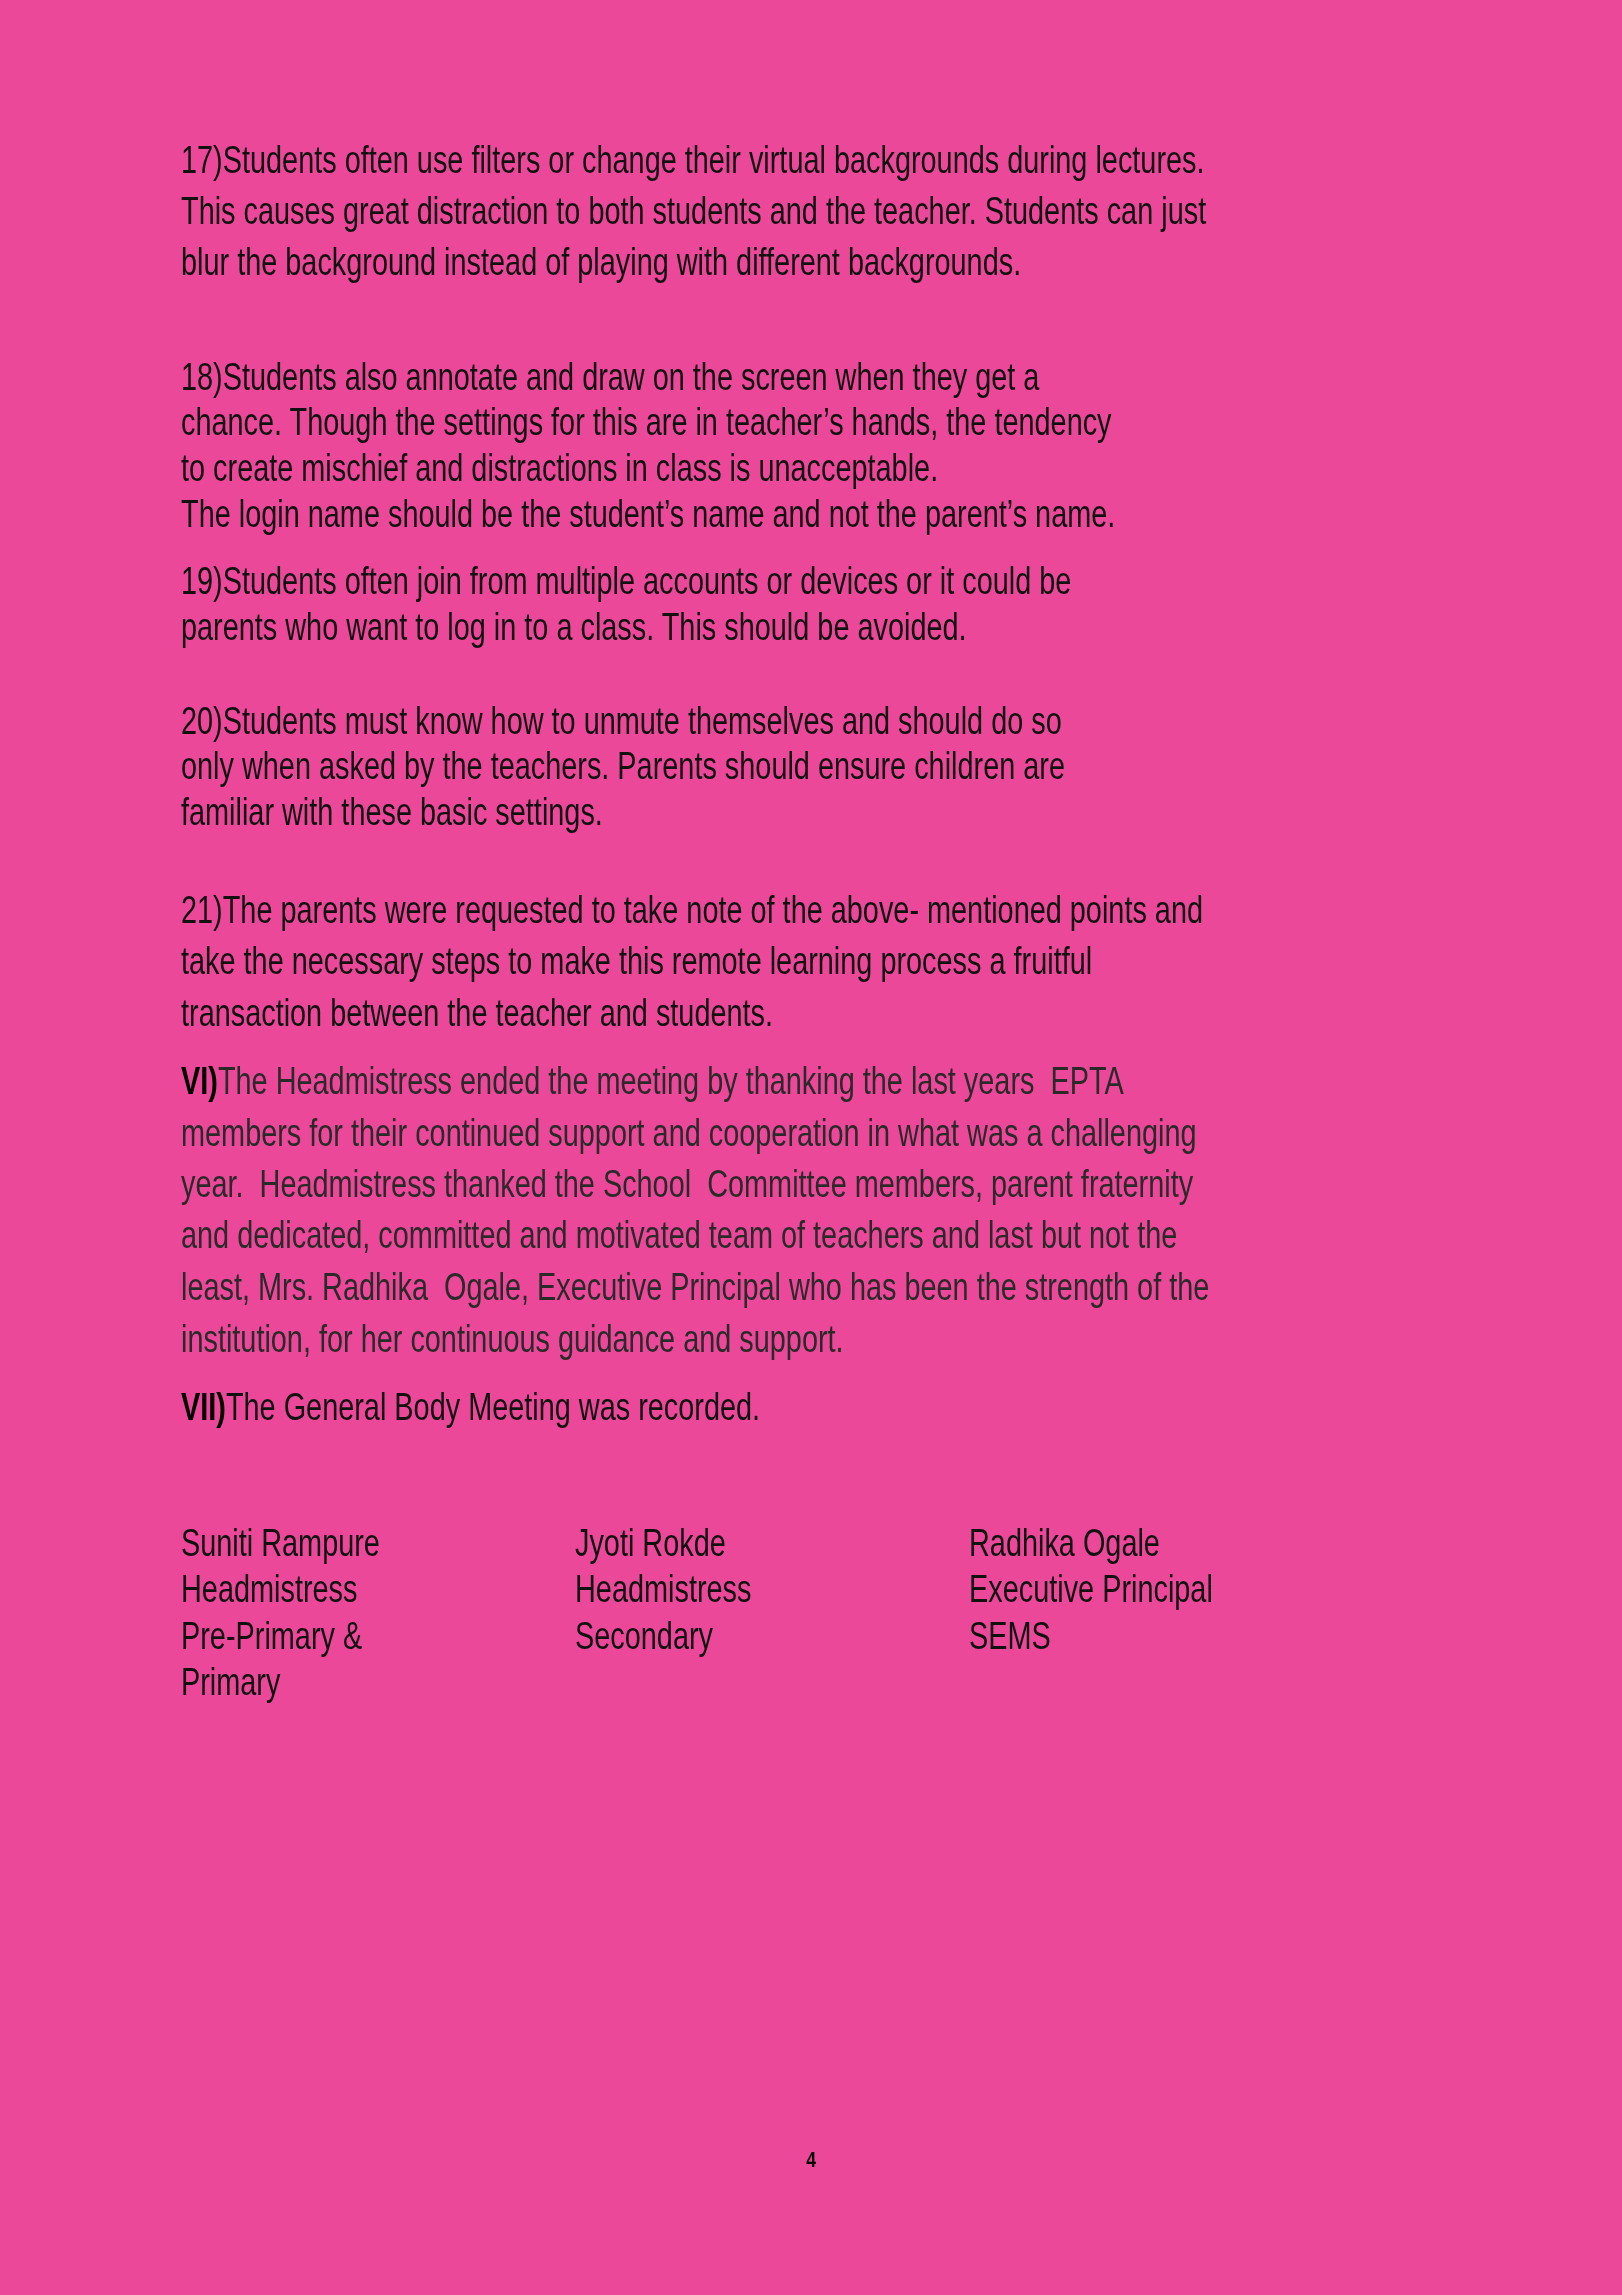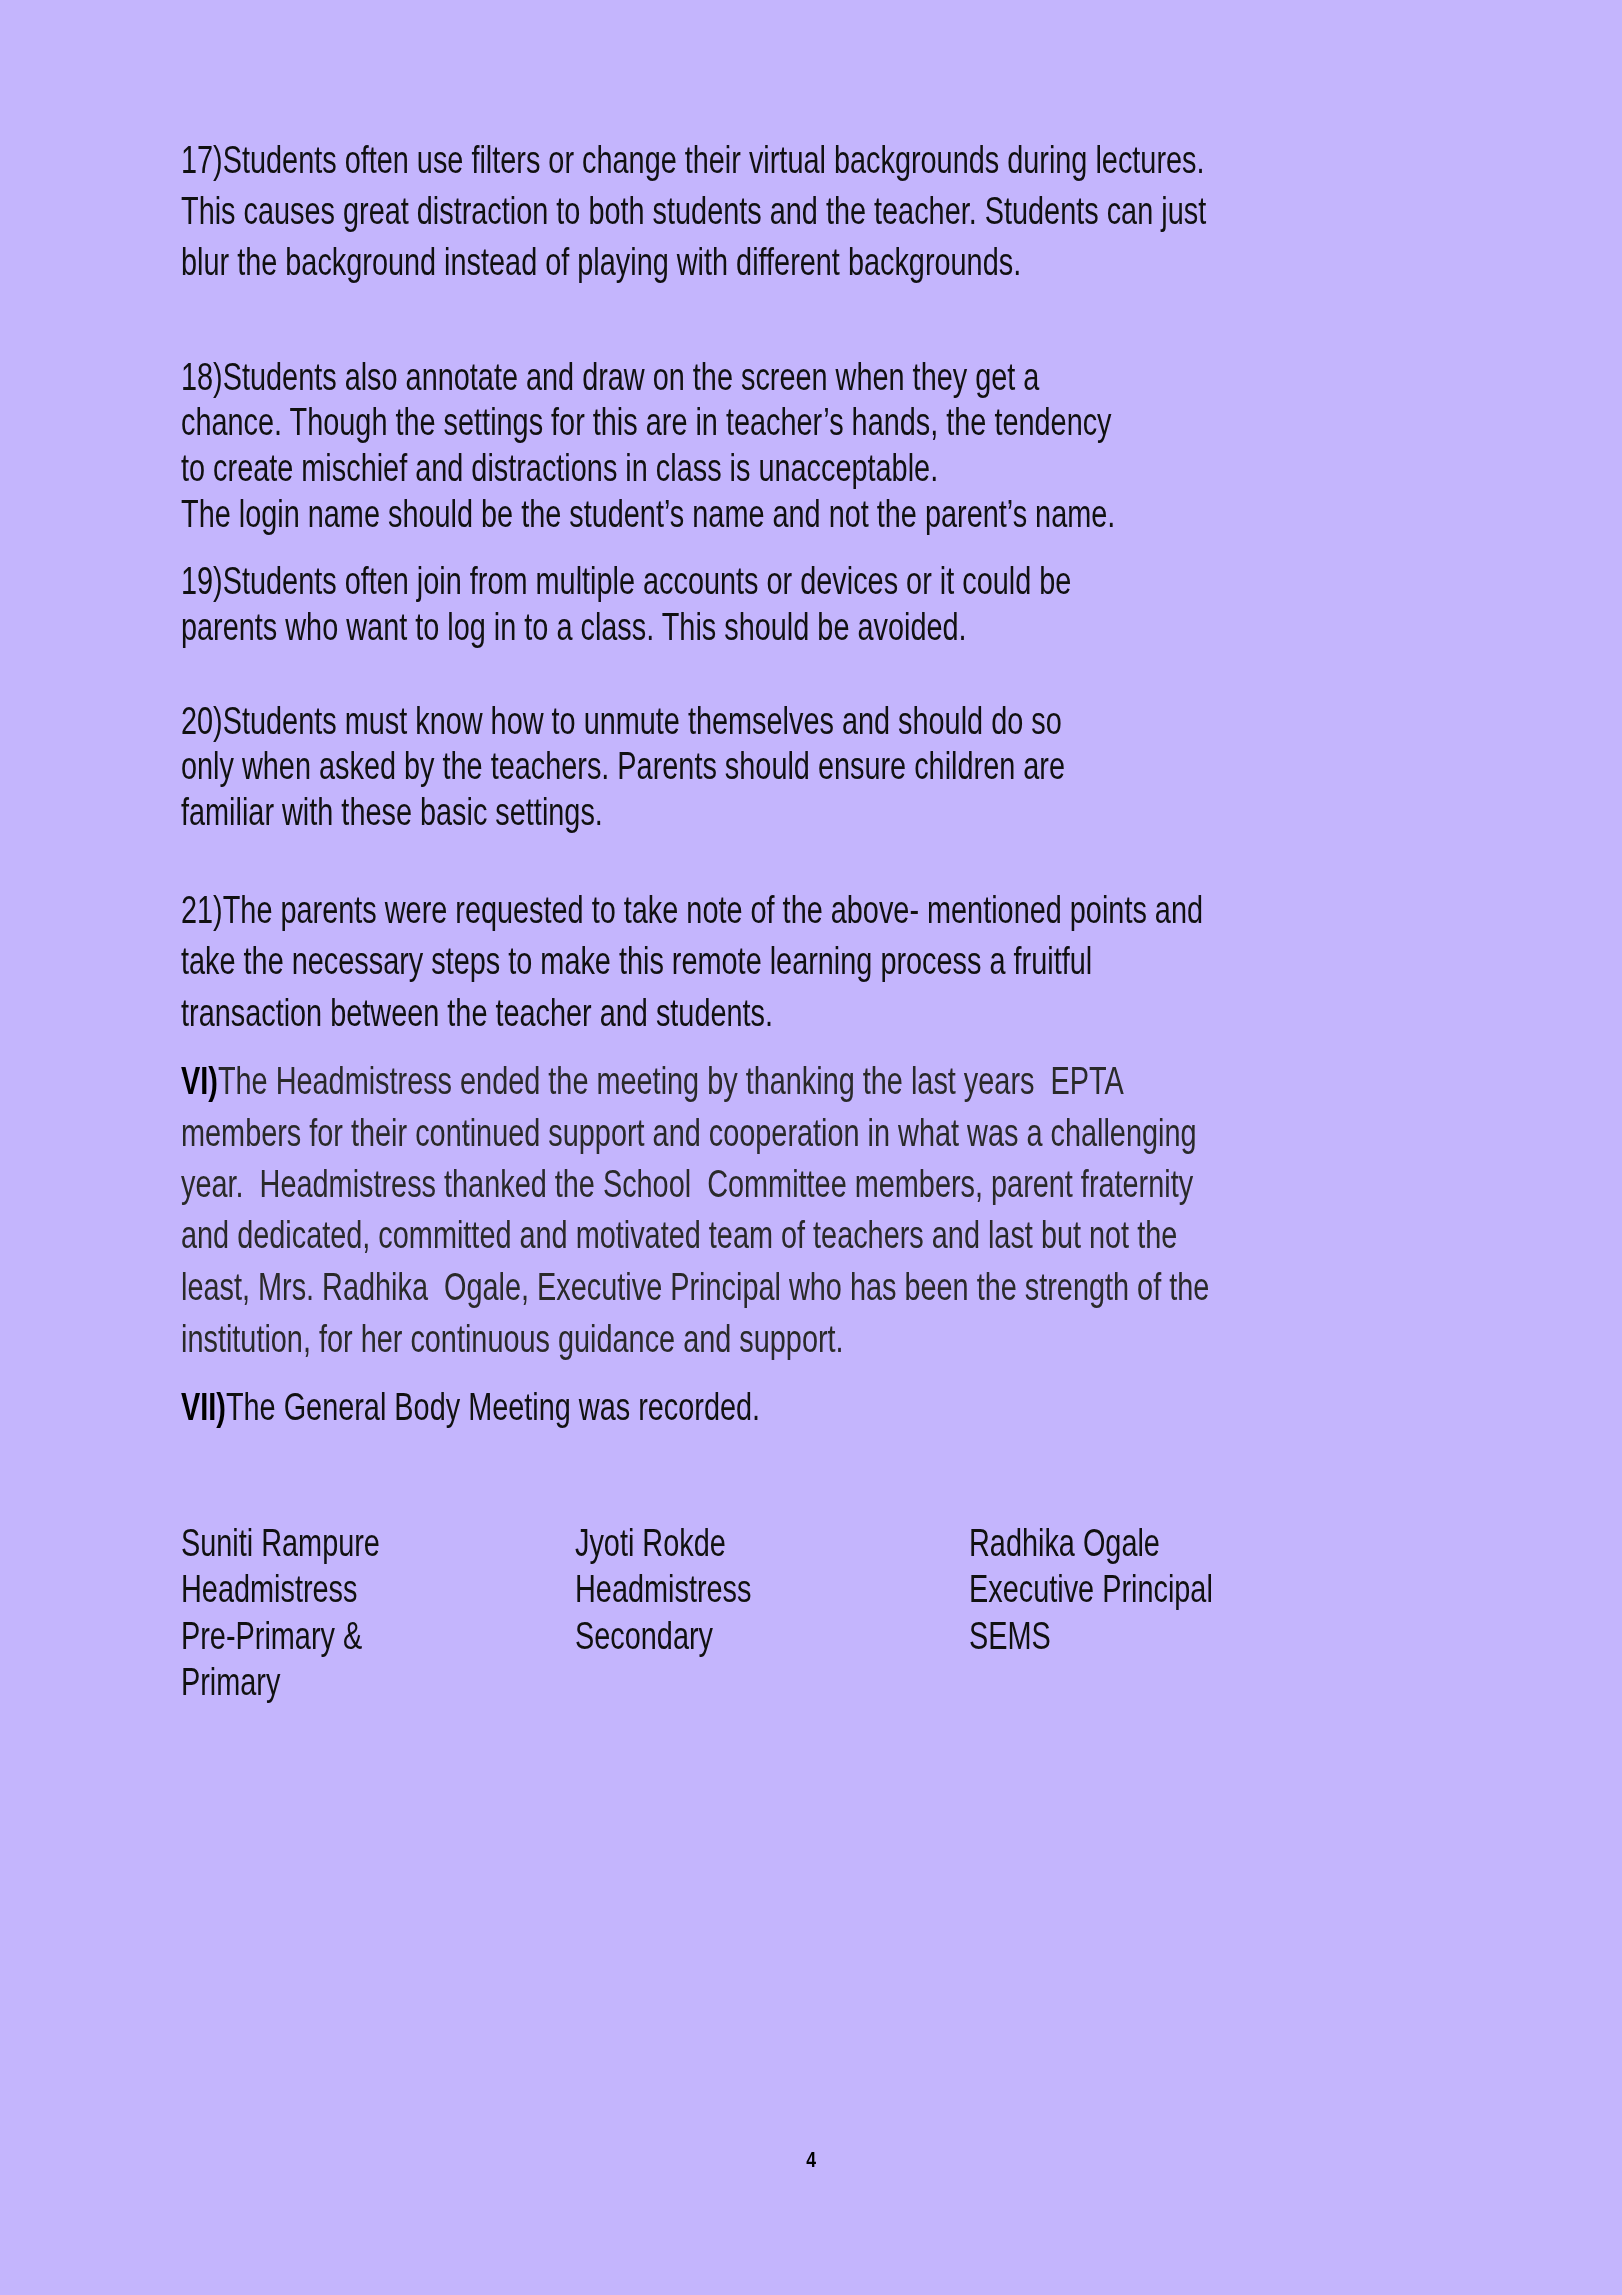--- a/index.html
+++ b/index.html
@@ -1,17 +1,17 @@
 <!DOCTYPE html>
 <html style="font-size:10.5px"><head>
   <meta charset="utf-8">
   <style>
     html, body { margin: 0; padding: 0; background: #ffffff; }
     body { width: 1622px; height: 2295px; position: relative; overflow: hidden; }
-    .page { position: absolute; left: 0; top: 0; width: 1622px; height: 2295px; background: #c4b5fd; }
+    .page { position: absolute; left: 0; top: 0; width: 1622px; height: 2295px; background: #ec4899; }
     .line {
       position: absolute;
       left: 181px;
       white-space: pre;
       font-family: "Liberation Sans", sans-serif;
       font-size: 39px;
       color: #111;
       transform-origin: left top;
       transform: scaleX(0.74);
       line-height: 1;

